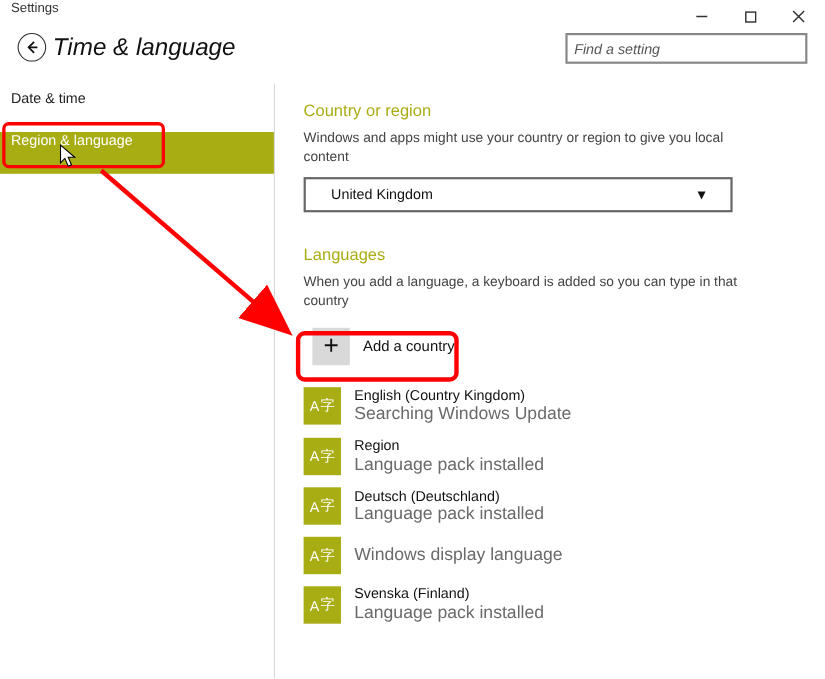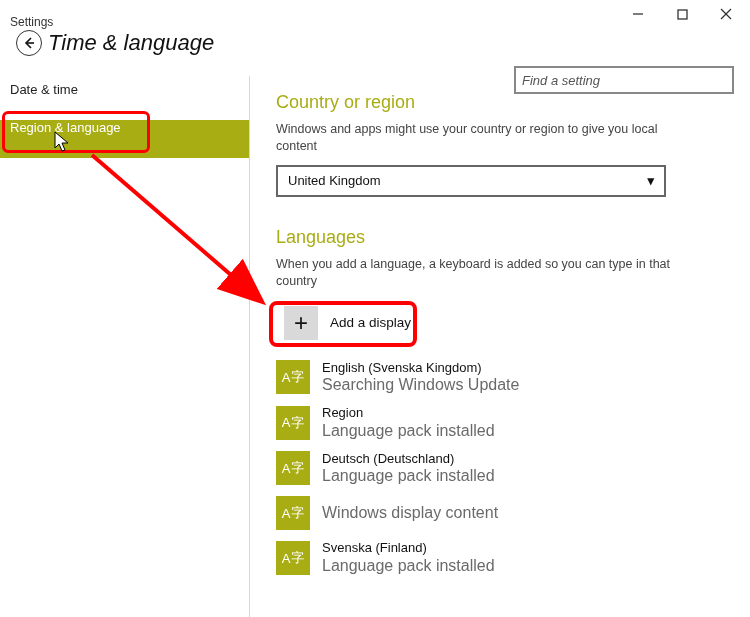--- a/index.html
+++ b/index.html
@@ -1,43 +1,43 @@
 <!DOCTYPE html>
 <html><head>
 <meta charset="utf-8">
 <style>
   * { box-sizing: border-box; font-family: "Segoe UI", Arial, sans-serif; }
   html,body { margin:0; padding:0; }
   body { width:750px; height:617px; background:#fff; color:#222; overflow:hidden; position:relative; }
 
   
-  .titlebar { height:30px; display:flex; align-items:flex-end; padding:0 2px 0 10px; font-size:12px; color:#333; border-bottom:1px solid rgba(0,0,0,0); }
+  .titlebar { height:30px; display:flex; align-items:flex-start; padding:0 2px 0 10px; font-size:12px; color:#333; border-bottom:1px solid rgba(0,0,0,0); }
   .titlebar .title { flex:1; }
   .win-btn { width:44px; height:30px; display:flex; align-items:center; justify-content:center; font-size:14px; color:#333; }
   .win-btn svg { stroke:#333; }
 
   
   .header { height:46px; display:flex; padding:0 16px;font-style:italic; }
   .back-btn { width:26px; height:26px; border:1.5px solid #333; border-radius:50%; display:flex; align-items:center; justify-content:center; margin-right:6px; }
   .page-title { font-size:22px; font-weight:400; color:#111; flex:1; }
-  .search-box { width:220px; height:28px; border:2px solid #888; display:flex; align-items:center; padding:0 6px; font-size:13px; color:#555;margin-top:36px; }
+  .search-box { width:220px; height:28px; border:2px solid #888; display:flex; align-items:center; padding:0 6px; font-size:13px; color:#555; }
 
   
   .body { display:flex; height:calc(617px - 30px - 46px); }
   .sidebar { width:250px; border-right:1px solid #d7d7d7; padding-top:6px; }
   .side-item { height:38px; display:flex; align-items:flex-start; padding:0 10px; font-size:13px; color:#222; position:relative; }
   .side-item.selected { background:#a9ad14; color:#fff; }
   .side-highlight { position:absolute; border:3px solid #ff0000; border-radius:6px; pointer-events:none; }
   .cursor { position:absolute; pointer-events:none; }
 
   .content { flex:1; padding:14px 26px 0 26px; overflow:hidden; }
-  h2.section { font-size:18px; font-weight:400; color:#a9ad14; margin:2px 0 8px 0; }
+  h2.section { font-size:15px; font-weight:400; color:#a9ad14; margin:2px 0 8px 0; }
   .desc { font-size:12.5px; color:#444; margin:0 0 10px 0; max-width:400px; line-height:1.35; }
 
-  .dropdown { width:390px; height:32px; border:2px solid #666; display:flex; align-items:center; padding:0 10px; font-size:13px; color:#111; justify-content:space-between; }
+  .dropdown { width:390px; height:32px; border:2px solid #666; display:flex; align-items:center; padding:0 23px; font-size:13px; color:#111; justify-content:space-between; }
   .chev { font-weight:bold; }
 
   .lang-section { margin-top:30px; }
 
   .add-lang { width:380px; display:flex; align-items:center; padding:6px 8px; gap:12px; position:relative; }
   .plus-box { width:34px; height:34px; background:#d9d9d9; display:flex; align-items:center; justify-content:center; font-size:24px; font-weight:300; color:#111; }
   .add-lang-label { font-size:13.5px; color:#111; }
   .add-highlight { position:absolute; border:4px solid #ff0000; border-radius:8px; pointer-events:none; }
 
   .lang-list { margin-top:14px; display:flex; flex-direction:column; gap:10px; }
@@ -105,31 +105,31 @@
       <span>United Kingdom</span>
       <span class="chev">▾</span>
     </div>
 
     <div class="lang-section">
       <h2 class="section">Languages</h2>
       <p class="desc">When you add a language, a keyboard is added so you can type in that country</p>
 
       <div class="add-lang">
         <div class="plus-box">+</div>
-        <span class="add-lang-label">Add a display</span>
+        <span class="add-lang-label">Add a country</span>
       </div>
 
       <div class="lang-list">
         <div class="lang-item">
           <div class="lang-icon">
               <span class="a">A</span>
               <span class="cjk">字</span>
             </div>
           <div class="lang-text">
-            <div class="name">English (Svenska Kingdom)</div>
+            <div class="name">English (Country Kingdom)</div>
             <div class="sub">Searching Windows Update</div>
           </div>
         </div>
         <div class="lang-item">
           <div class="lang-icon">
               <span class="a">A</span>
               <span class="cjk">字</span>
             </div>
           <div class="lang-text">
             <div class="name">Region</div>
@@ -145,21 +145,21 @@
             <div class="name">Deutsch (Deutschland)</div>
             <div class="sub">Language pack installed</div>
           </div>
         </div>
         <div class="lang-item">
           <div class="lang-icon">
               <span class="a">A</span>
               <span class="cjk">字</span>
             </div>
           <div class="lang-text">
-            <div class="sub">Windows display content</div>
+            <div class="sub">Windows display language</div>
           </div>
         </div>
         <div class="lang-item">
           <div class="lang-icon">
               <span class="a">A</span>
               <span class="cjk">字</span>
             </div>
           <div class="lang-text">
             <div class="name">Svenska (Finland)</div>
             <div class="sub">Language pack installed</div>

